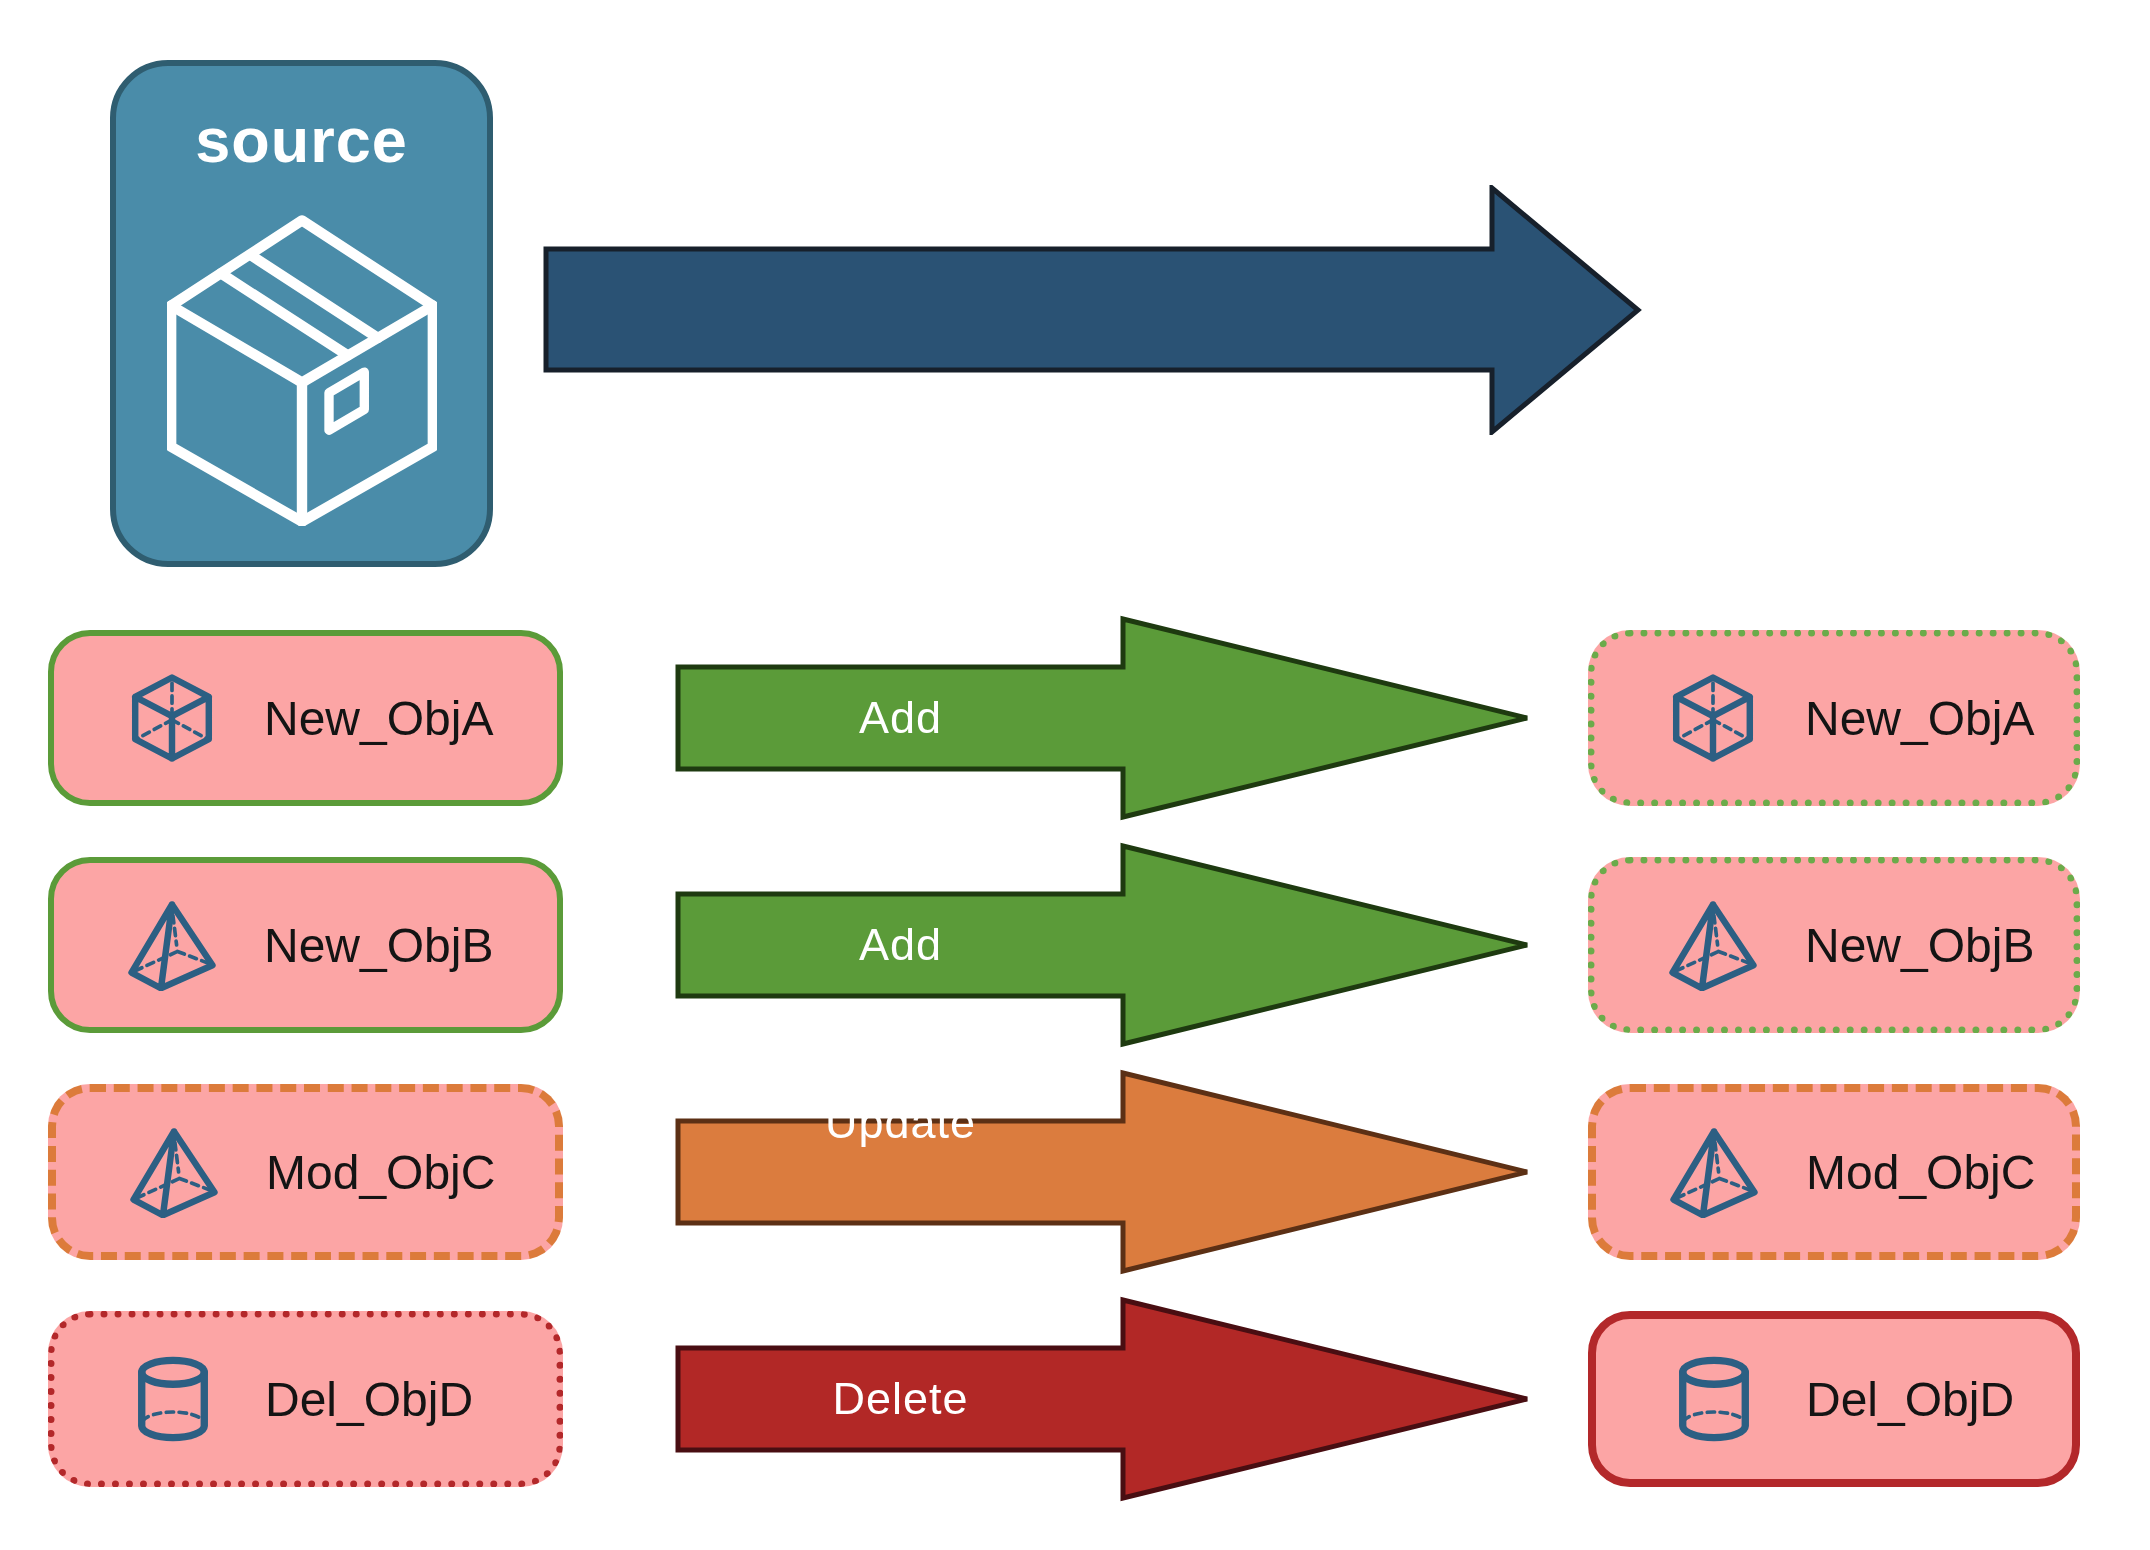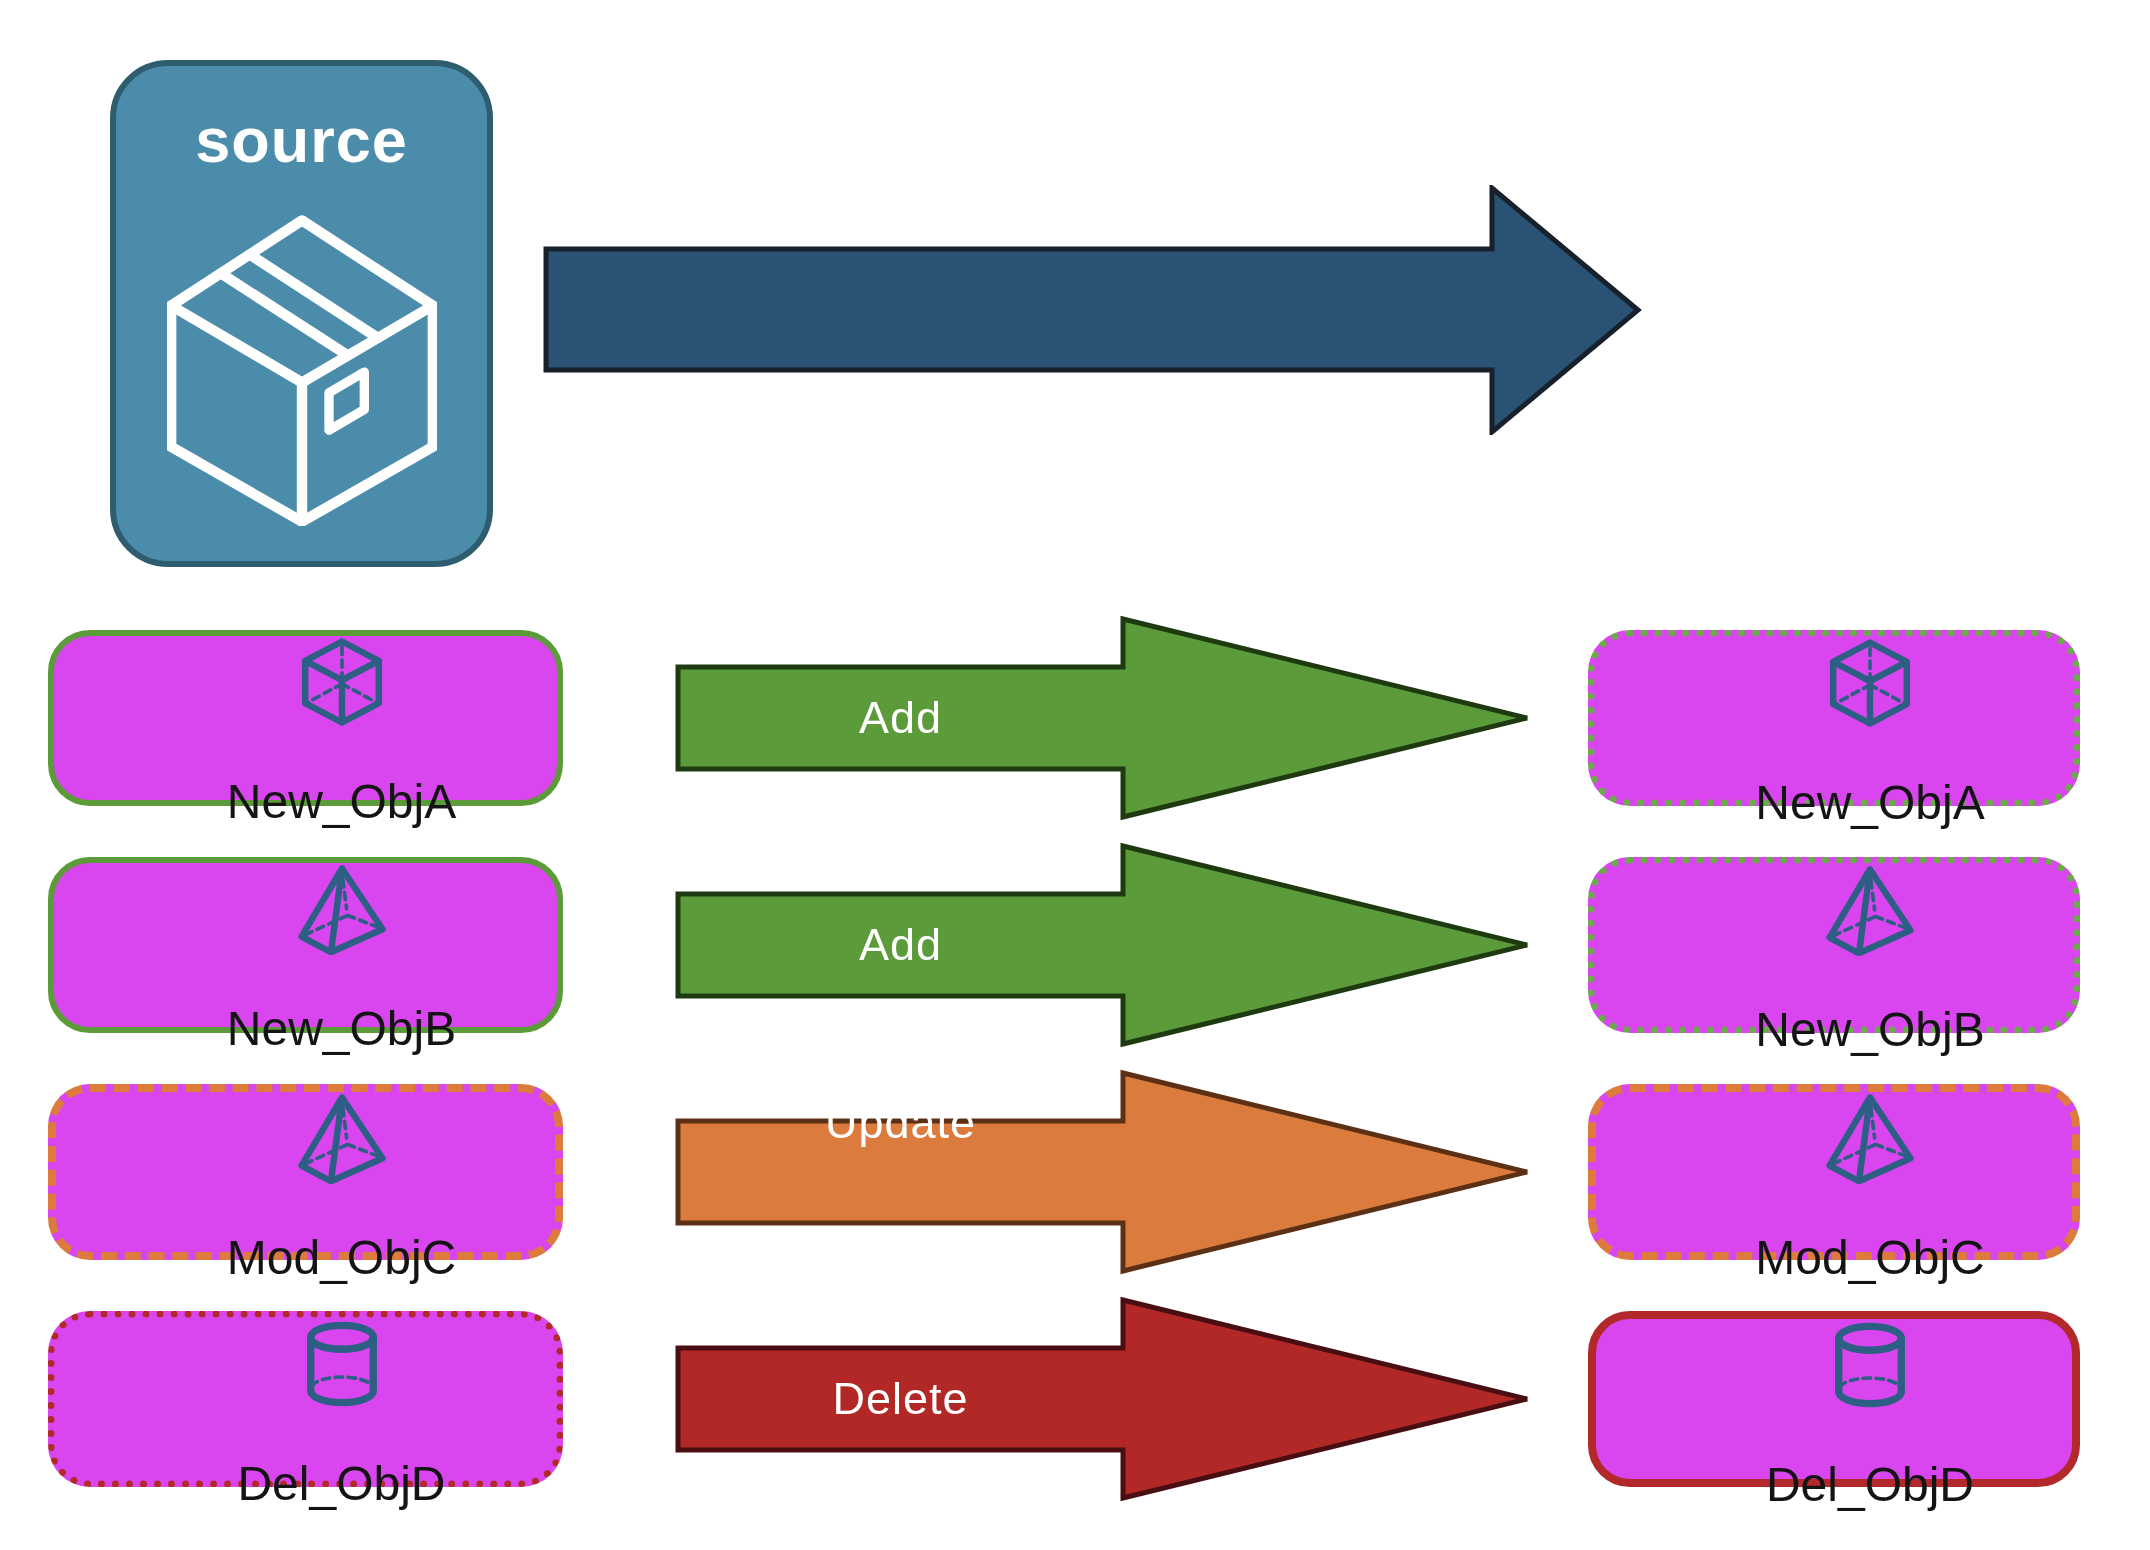--- a/index.html
+++ b/index.html
@@ -21,21 +21,21 @@
   #target-node{left:1683px;top:53px;width:357px;height:507px;}
   
   .arrow-svg{position:absolute;}
   .arrow-label{
     position:absolute;display:flex;align-items:center;justify-content:center;
     color:#ffffff;font-size:45px;letter-spacing:1px;
   }
   
   .item-box{
     position:absolute;width:515px;height:176px;border-radius:42px;box-sizing:border-box;
-    display:flex;align-items:center;padding-left:72px;gap:46px;background:#d946ef;flex-direction:column;
+    display:flex;align-items:center;padding-left:72px;gap:46px;background:#fca5a5;
   }
   .item-box.right{width:492px;left:1588px;}
   .item-box.left{left:48px;}
   .b-green-solid {border:6px solid #5B9B39;}
   .b-green-dotted{border:7px dotted #6BAB4A;}
   .b-orange-dash {border:8px dashed #DC7B3B;text-align:right;}
   .b-red-dotted  {border:7px dotted #B3282A;}
   .b-red-solid   {border:8px solid #B3282A;}
   .item-label{font-size:48px;color:#141414;}
   .obj-icon{width:92px;height:92px;flex:0 0 auto;}

